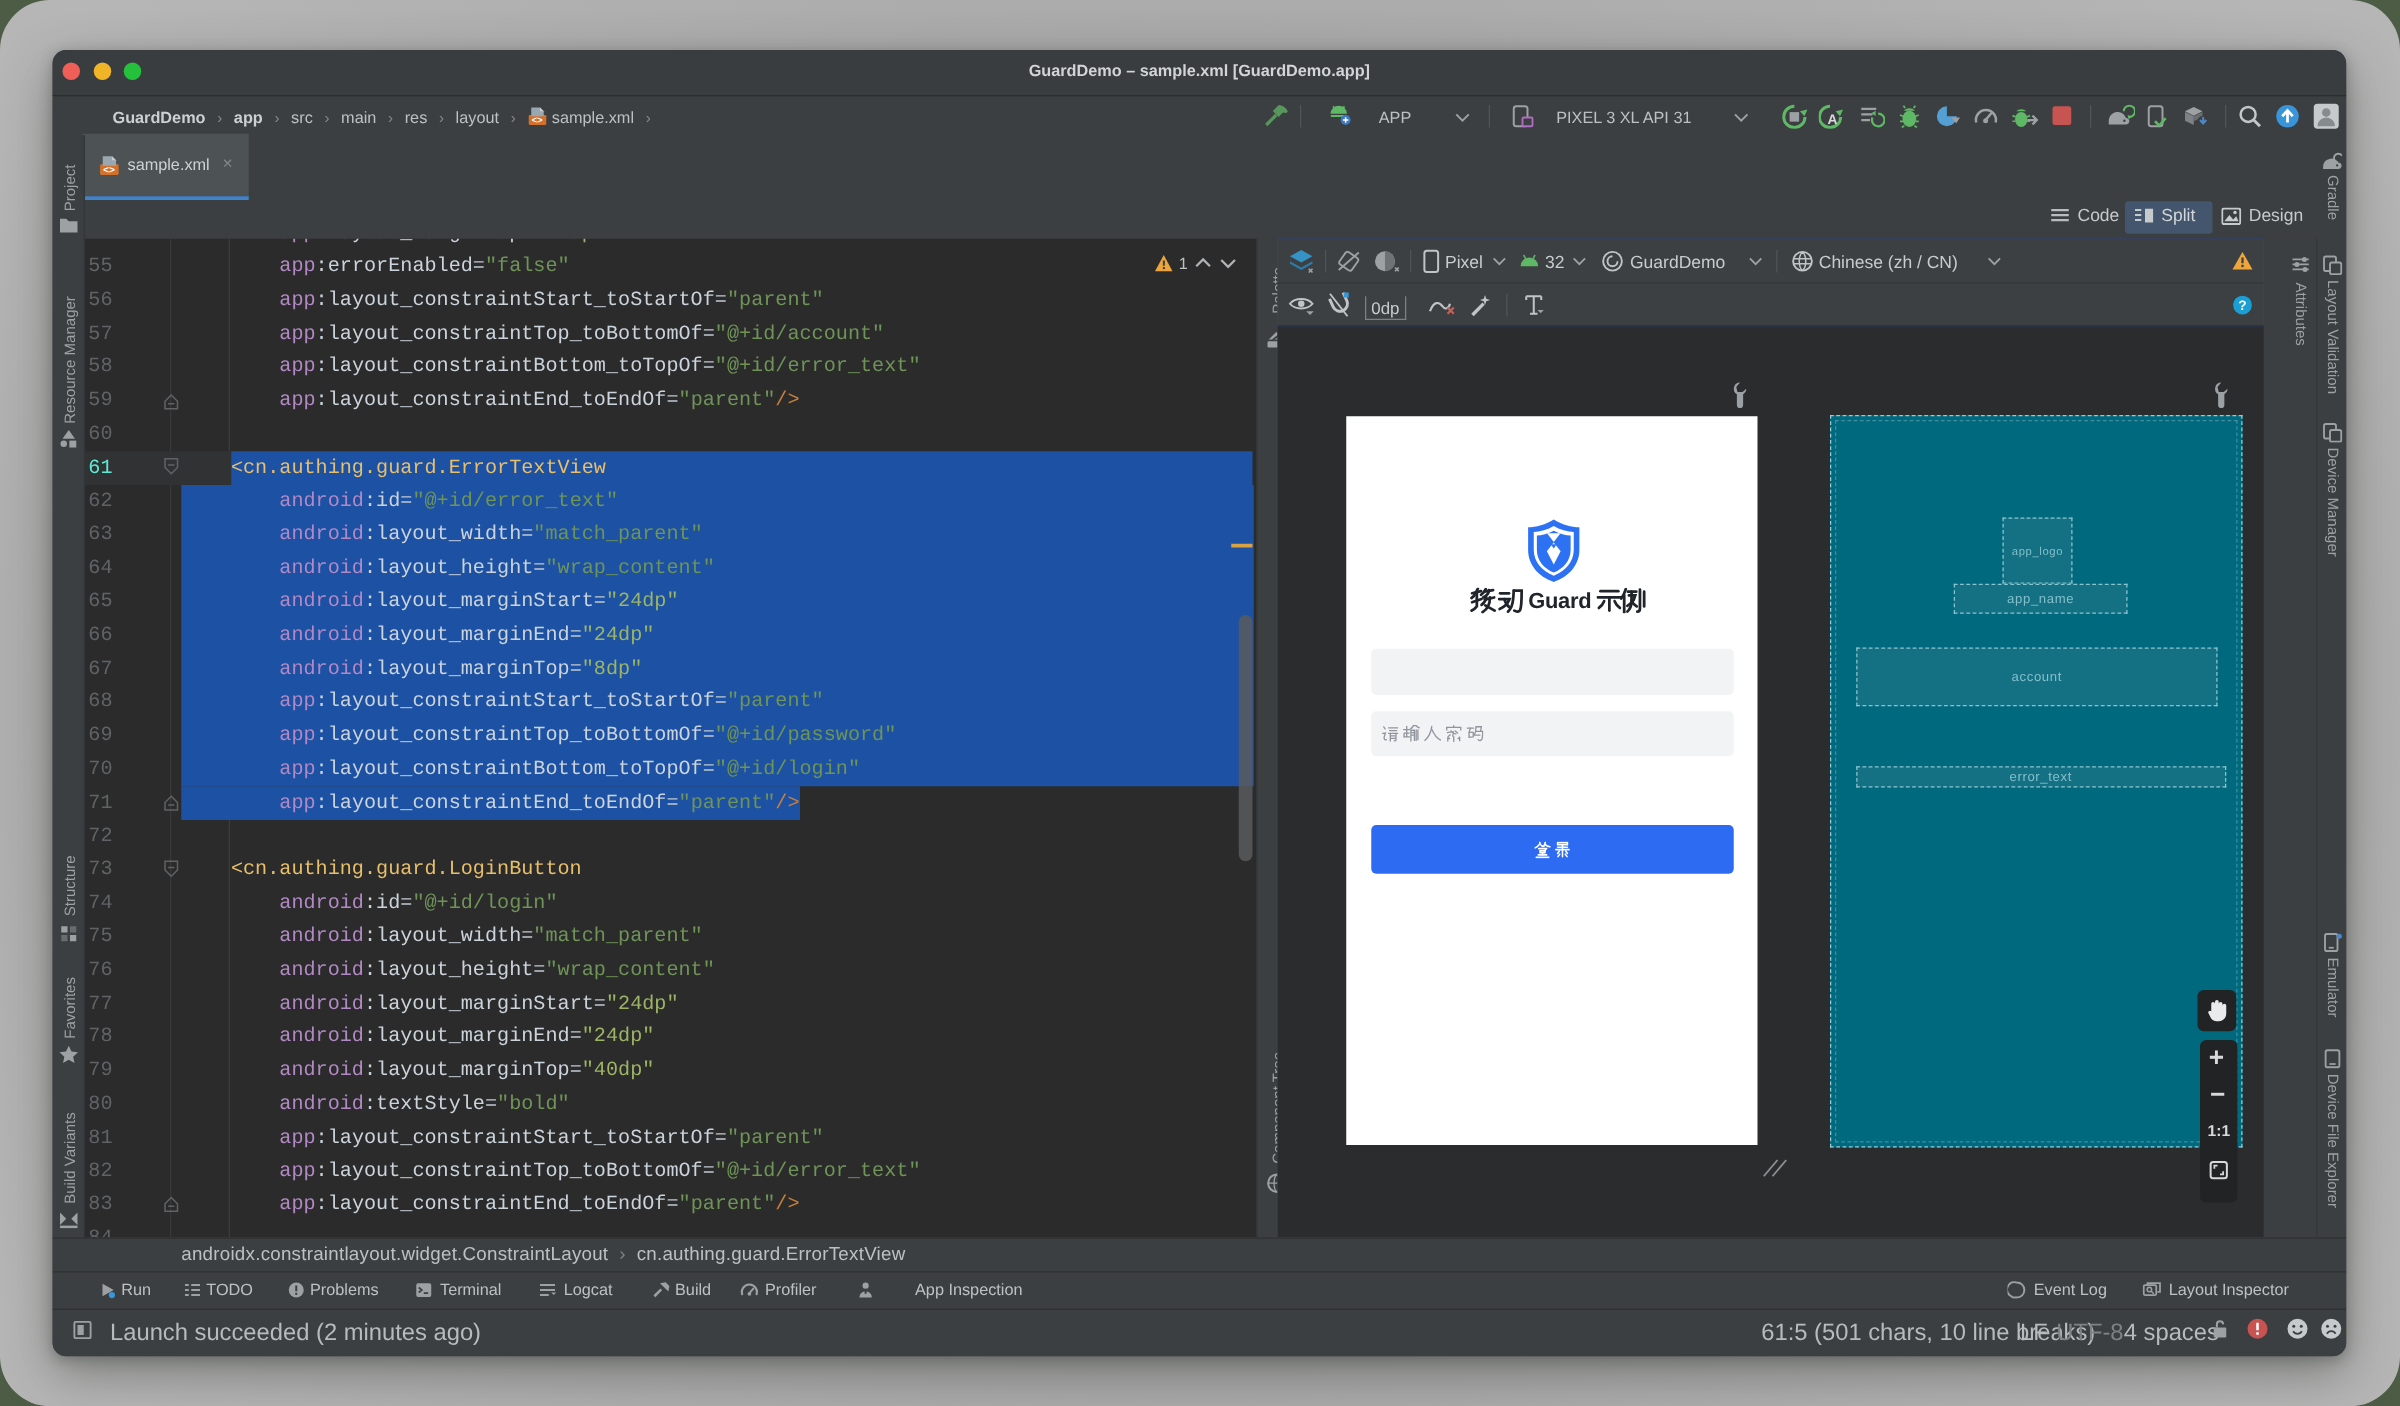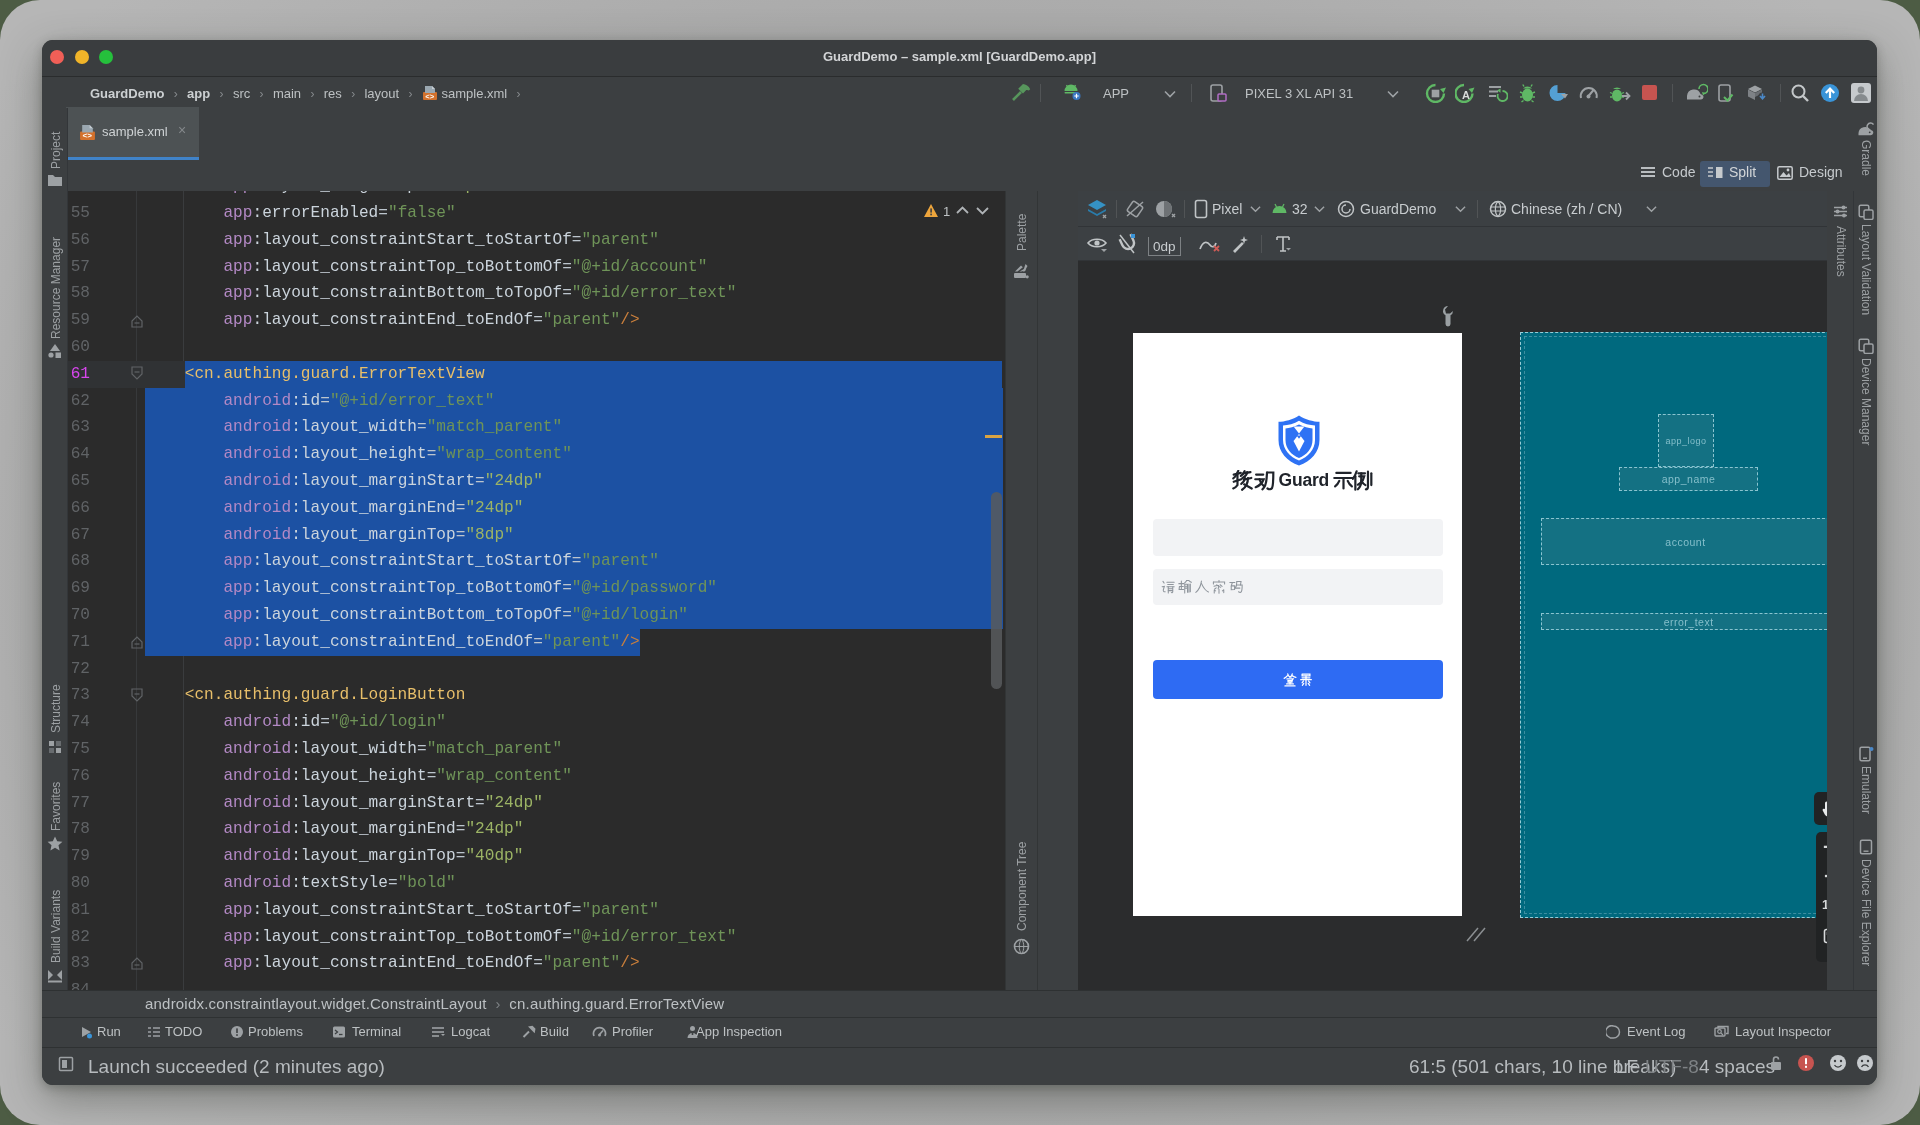--- a/index.html
+++ b/index.html
@@ -7,21 +7,21 @@
 .win{position:absolute;left:42px;top:40px;width:1835px;height:1045px;background:#3c3f41;border-radius:11px;overflow:hidden;
  box-shadow:0 14px 40px rgba(45,50,42,.42),0 3px 10px rgba(45,50,42,.3);font-family:"Liberation Sans",sans-serif;color:#bdc1c3;}
 .abs{position:absolute;}
 
 .titlebar{left:0;top:0;width:1835px;height:37px;background:#3a3d3f;border-bottom:1px solid #2a2c2d;}
 .navbar{left:0;top:38px;width:1835px;height:30px;background:#3c3f41;}
 .tabstrip{left:26px;top:68px;width:1809px;height:83px;background:#3c3f41;}
 .lstripe{left:0;top:68px;width:26px;height:882px;background:#3c3f41;border-right:1px solid #333639;}
 .editor{left:26px;top:151px;width:937px;height:799px;background:#2b2b2b;overflow:hidden;}
 .palstripe{left:963px;top:151px;width:33px;height:799px;background:#3c3f41;border-left:1px solid #323536;border-right:1px solid #323536;}
-.design{left:1036px;top:151px;width:789px;height:799px;background:#1d4ed8;}
+.design{left:980px;top:151px;width:789px;height:799px;background:#1d4ed8;}
 .dtoolbar1{left:0;top:0;width:789px;height:36px;background:#3c4043;border-bottom:1px solid #313437;}
 .dtoolbar2{left:0;top:36px;width:789px;height:34px;background:#3c4043;border-bottom:1px solid #313437;}
 .canvas{left:0;top:70px;width:789px;height:729px;background:#2b2c2d;}
 .attrstripe{left:1785px;top:151px;width:27px;height:799px;background:#3c3f41;border-right:1px solid #333639;}
 .rstripe{left:1812px;top:68px;width:23px;height:882px;background:#3c3f41;}
 .crumbbar{left:0;top:950px;width:1835px;height:27px;background:#3c3f41;border-top:1px solid #2e3132;}
 .twbar{left:0;top:977px;width:1835px;height:30px;background:#3c3f41;border-top:1px solid #2e3132;}
 .statusbar{left:0;top:1007px;width:1835px;height:38px;background:#3c3f41;border-top:1px solid #2e3132;}
 
 .tl{width:14px;height:14px;border-radius:50%;top:10px;}
@@ -253,21 +253,21 @@
     <div class="abs" style="left:0px;top:169.8px;width:117px;height:26.8px;background:#303234;"></div>
     <div class="sel" style="left:116.9px;top:169.8px;width:817.6px;height:26.8px;"></div>
     <div class="sel" style="left:76.5px;top:196.6px;width:858px;height:241.2px;"></div>
     <div class="sel" style="left:76.5px;top:437.8px;width:495.5px;height:26.8px;"></div>
     <div class="gut">55
 56
 57
 58
 59
 60
-<span style="color:#d946ef;">61</span>
+<span style="color:#5eead4;">61</span>
 62
 63
 64
 65
 66
 67
 68
 69
 70
 71
@@ -767,21 +767,21 @@
         <path d="M2 11 a6 6 0 1 1 11 0" fill="none" stroke="#9da1a4" stroke-width="1.7"></path>
         <path d="M7.5 9.5 l3.5 -4" stroke="#9da1a4" stroke-width="1.6"></path>
         <circle cx="7.5" cy="10" r="1.5" fill="#9da1a4"></circle>
       </svg>
     <div class="tw" style="left:570px;">Profiler</div>
     <svg class="icon" style="left:644px;top:985px;" width="13" height="14" viewBox="0 0 13 14">
         <circle cx="6.5" cy="3.5" r="2.5" fill="#9da1a4"></circle>
         <path d="M1.5 13 a5 5 0 0 1 10 0 Z" fill="#9da1a4"></path>
         <rect x="5.7" y="6" width="1.6" height="4" fill="#3c3f41"></rect>
       </svg>
-    <div class="tw" style="left:654px;">App Inspection</div>
+    <div class="tw" style="left:690px;">App Inspection</div>
     <svg class="icon" style="left:1564px;top:985px;" width="15" height="14" viewBox="0 0 15 14">
         <path d="M7.5 1 a6 6 0 0 1 0 12 l-3 0 l-3 -2 a6 6 0 0 1 6 -10 Z" fill="none" stroke="#9da1a4" stroke-width="1.5"></path>
       </svg>
     <div class="tw" style="left:1585px;">Event Log</div>
     <svg class="icon" style="left:1672px;top:985px;" width="15" height="14" viewBox="0 0 15 14">
         <rect x="1" y="3" width="10" height="8" rx="1" fill="none" stroke="#9da1a4" stroke-width="1.4"></rect>
         <path d="M4 3 V1.5 h10 v7 h-2" fill="none" stroke="#9da1a4" stroke-width="1.4"></path>
         <circle cx="5.5" cy="6.5" r="1.8" fill="none" stroke="#9da1a4" stroke-width="1.2"></circle>
         <line x1="6.8" y1="7.8" x2="9" y2="10" stroke="#9da1a4" stroke-width="1.2"></line>
       </svg>

